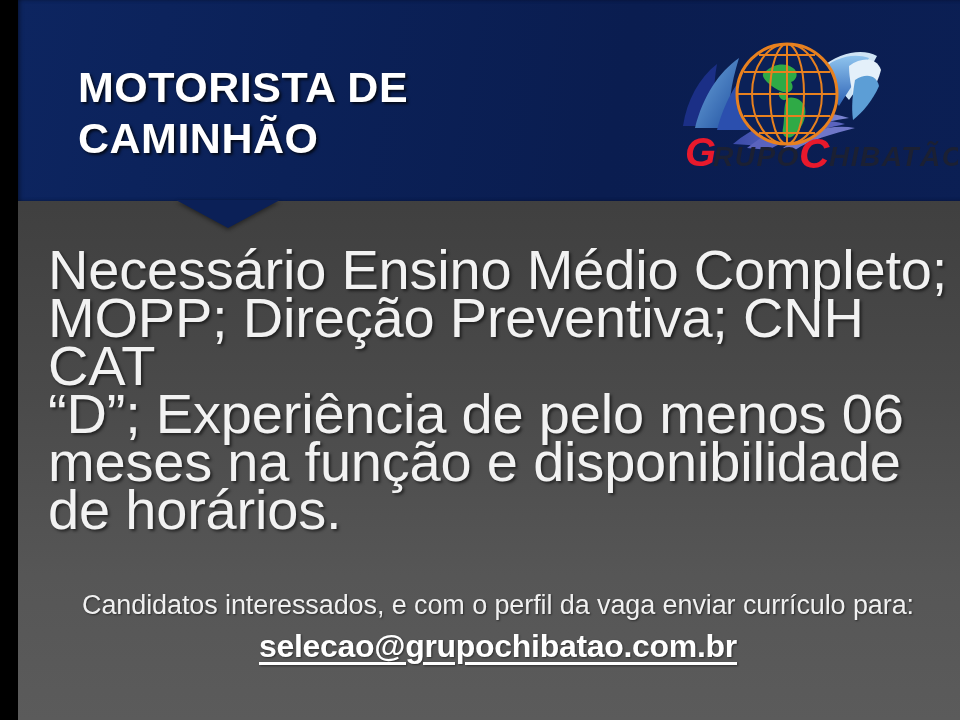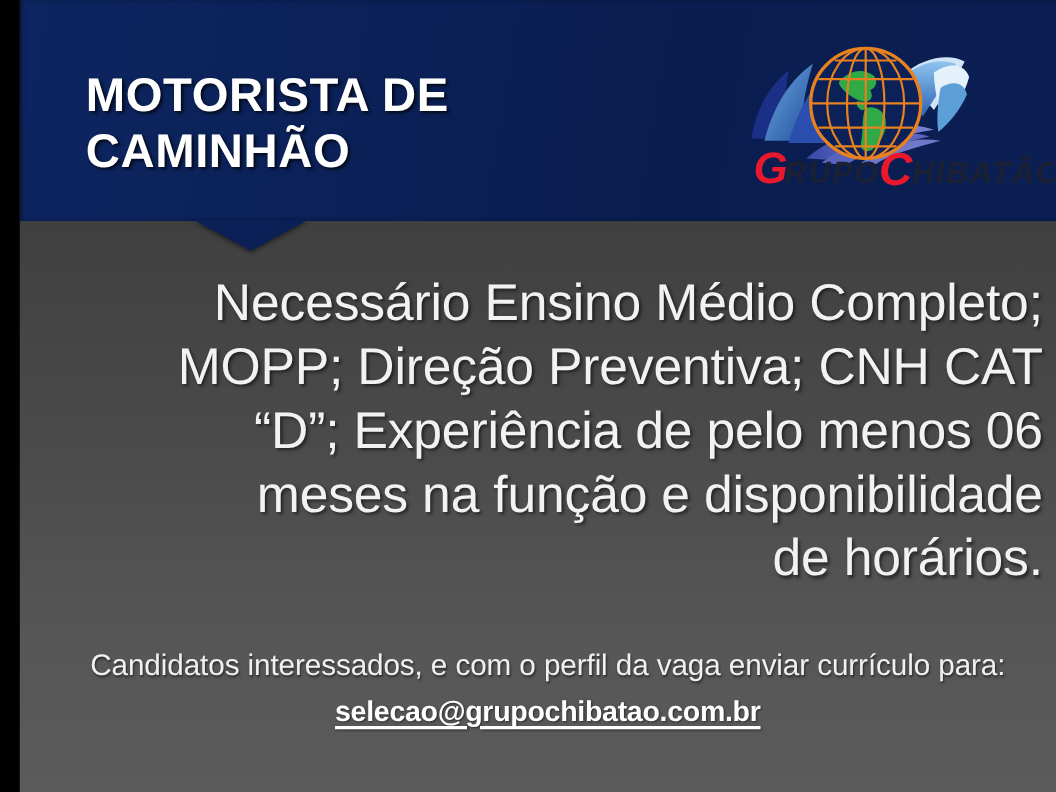--- a/index.html
+++ b/index.html
@@ -61,24 +61,24 @@
     height: 150px;
   }
   #logo svg { display: block; width: 285px; height: 150px; }
 
   
   #body-text {
     position: absolute;
     left: 30px;
     top: 246px;
     width: 900px;
-    text-align: right;
+    text-align: left;
     color: #f2f2f2;
-    font-size: 47px;
-    line-height: 58px;
+    font-size: 56px;
+    line-height: 48px;
     letter-spacing: -0.2px;
     text-shadow: 2px 2px 3px rgba(0,0,0,0.55);
     white-space: pre-line;
   }
 
   
   #footer {
     position: absolute;
     left: 30px;
     top: 592px;
@@ -89,21 +89,21 @@
     color: #f0f0f0;
     font-size: 27px;
     line-height: 26px;
     letter-spacing: -0.1px;
     text-shadow: 1px 1px 2px rgba(0,0,0,0.5);
   }
   #footer-email {
     display: inline-block;
     margin-top: 8px;
     color: #ffffff;
-    font-size: 26px;
+    font-size: 32px;
     font-weight: bold;
     line-height: 40px;
     letter-spacing: -0.3px;
     text-decoration: underline;
     text-underline-offset: 5px;
     text-decoration-thickness: 3px;
     text-shadow: 1px 1px 2px rgba(0,0,0,0.5);
   }
 </style>
 </head>

